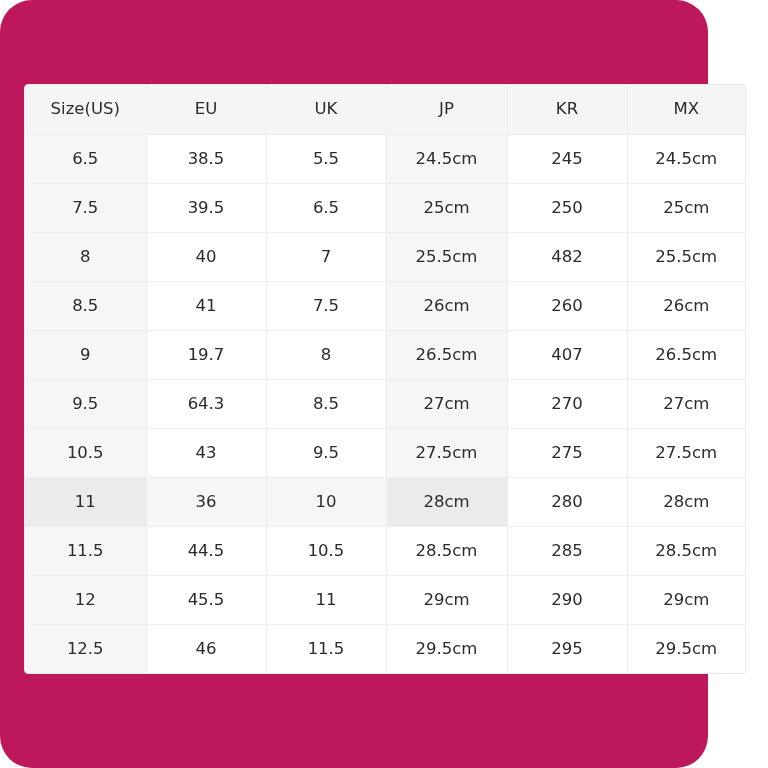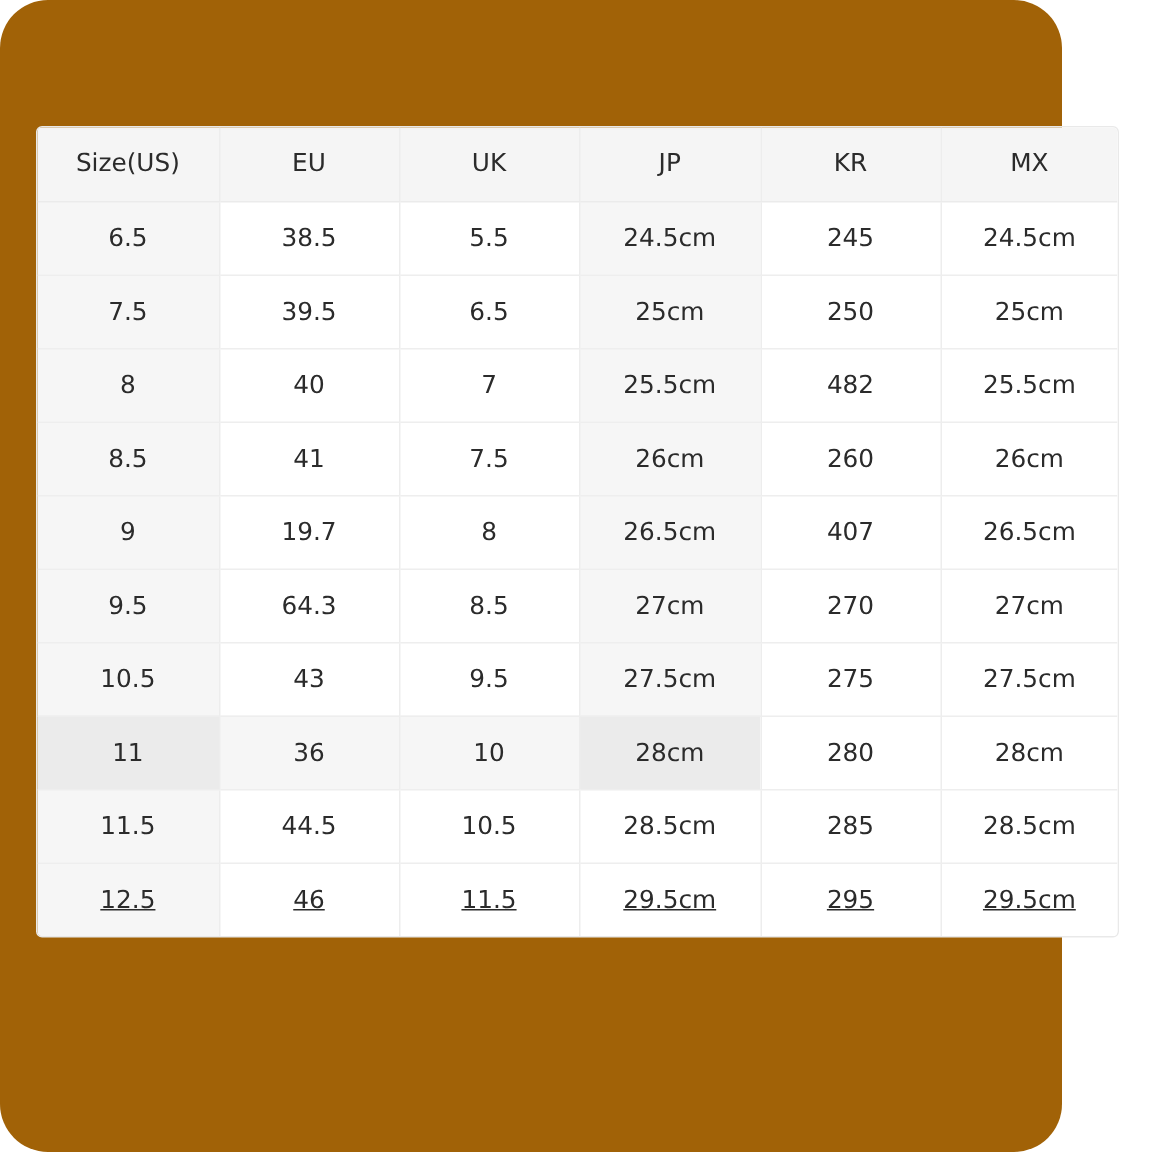--- a/index.html
+++ b/index.html
@@ -12,21 +12,21 @@
     height: 768px;
     background: #ffffff;
     font-family: "DejaVu Sans", "Liberation Sans", sans-serif;
     overflow: hidden;
   }
 
   #size-chart-root {
     position: relative;
     width: 708px;
     height: 768px;
-    background: #a16207;
+    background: #be185d;
     border-radius: 32px;
   }
 
   .table-wrap {
     position: absolute;
     left: 24px;
     top: 84px;
     width: 722px;
     border: 1px solid #e9e9e9;
     border-radius: 4px;
@@ -65,21 +65,20 @@
     white-space: nowrap;
   }
 
   table.size-table th:last-child,
   table.size-table td:last-child {
     border-right: none;
   }
 
   table.size-table tbody tr:last-child td {
     border-bottom: none;
-    text-decoration: underline;
   }
 
   
   table.size-table thead th {
     background: #f5f5f5;
     color: #2b2b2b;
     font-size: 16.5px;
     border-bottom: 1px solid #ebebeb;
   }
 
@@ -190,20 +189,28 @@
           </tr>
           <tr>
             <td class="tint">11.5</td>
             <td>44.5</td>
             <td>10.5</td>
             <td>28.5cm</td>
             <td>285</td>
             <td>28.5cm</td>
           </tr>
           <tr>
+            <td class="tint">12</td>
+            <td>45.5</td>
+            <td>11</td>
+            <td>29cm</td>
+            <td>290</td>
+            <td>29cm</td>
+          </tr>
+          <tr>
             <td class="tint">12.5</td>
             <td>46</td>
             <td>11.5</td>
             <td>29.5cm</td>
             <td>295</td>
             <td>29.5cm</td>
           </tr>
         </tbody>
     </table>
   </div>

